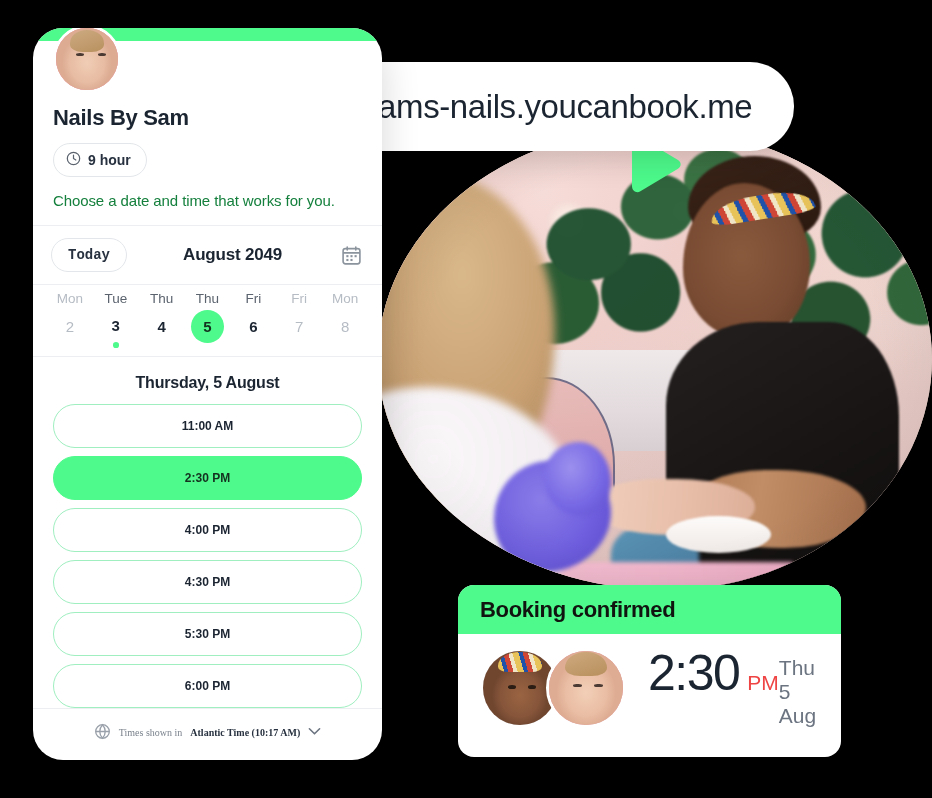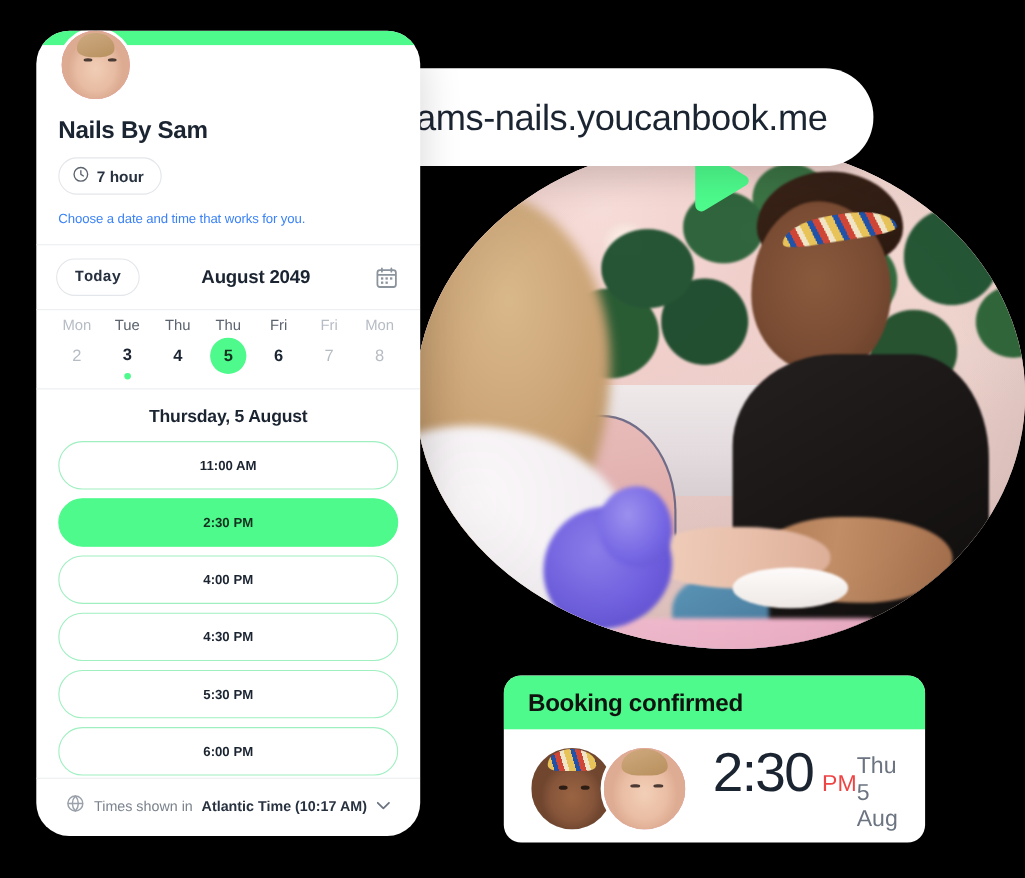--- a/index.html
+++ b/index.html
@@ -311,22 +311,22 @@
     padding: 7px 15px 7px 12px;
     border: 1px solid #e3e6ea;
     border-radius: 20px;
     font-size: 14px;
     font-weight: 700;
     color: #27313f;
     background: #fff;
   }
   .panel-sub {
     margin: 15px 0 0 0;
-    font-size: 12px;
-    color: #3b82f6;
+    font-size: 15px;
+    color: #15803d;
     letter-spacing: -0.1px;
   }
 
   
   .month-row {
     display: flex;
     align-items: center;
     justify-content: space-between;
     padding: 12px 18px 12px 18px;
     border-bottom: 1px solid #eceef1;
@@ -430,33 +430,34 @@
 
   
   .panel-foot {
     flex: 0 0 auto;
     border-top: 1px solid #eceef1;
     display: flex;
     align-items: center;
     justify-content: center;
     gap: 8px;
     padding: 14px 0 18px 0;
-    font-size: 13px;
+    font-size: 10px;
     color: #7a828c;
+    font-family: Liberation Serif, serif;
   }
   .tz-name { font-weight: 700; color: #27313f; }
   .chev { color: #6b7480; }
 
   
   .confirm-card {
     position: absolute;
     left: 458px;
-    top: 614px;
+    top: 585px;
     width: 383px;
-    height: 152px;
+    height: 172px;
     background: #ffffff;
     border-radius: 16px;
     box-shadow: 0 12px 30px rgba(0,0,0,.18);
     overflow: hidden;
   }
   .confirm-head {
     background: var(--green);
     height: 49px;
     display: flex;
     align-items: center;
@@ -595,21 +596,21 @@
         <div class="face-sam"></div>
       </div>
       <h1 class="panel-title">Nails By Sam</h1>
       <div class="duration-badge">
         <span>
           <svg width="15" height="15" viewBox="0 0 16 16" fill="none" xmlns="http://www.w3.org/2000/svg">
             <circle cx="8" cy="8" r="6.6" stroke="#5b636e" stroke-width="1.3"></circle>
             <path d="M8 4.4V8l2.5 1.6" stroke="#5b636e" stroke-width="1.3" stroke-linecap="round" stroke-linejoin="round"></path>
           </svg>
         </span>
-        <span>7 hour</span>
+        <span>9 hour</span>
       </div>
       <p class="panel-sub">Choose a date and time that works for you.</p>
     </div>
 
     <div class="month-row">
       <button class="today-btn">Today</button>
       <div class="month-label">August 2049</div>
       <button class="cal-icon-btn" aria-label="open calendar">
         <svg width="21" height="21" viewBox="0 0 22 22" fill="none" xmlns="http://www.w3.org/2000/svg">
           <rect x="2.2" y="3.8" width="17.6" height="16" rx="2.4" stroke="#8b939d" stroke-width="1.7"></rect>

